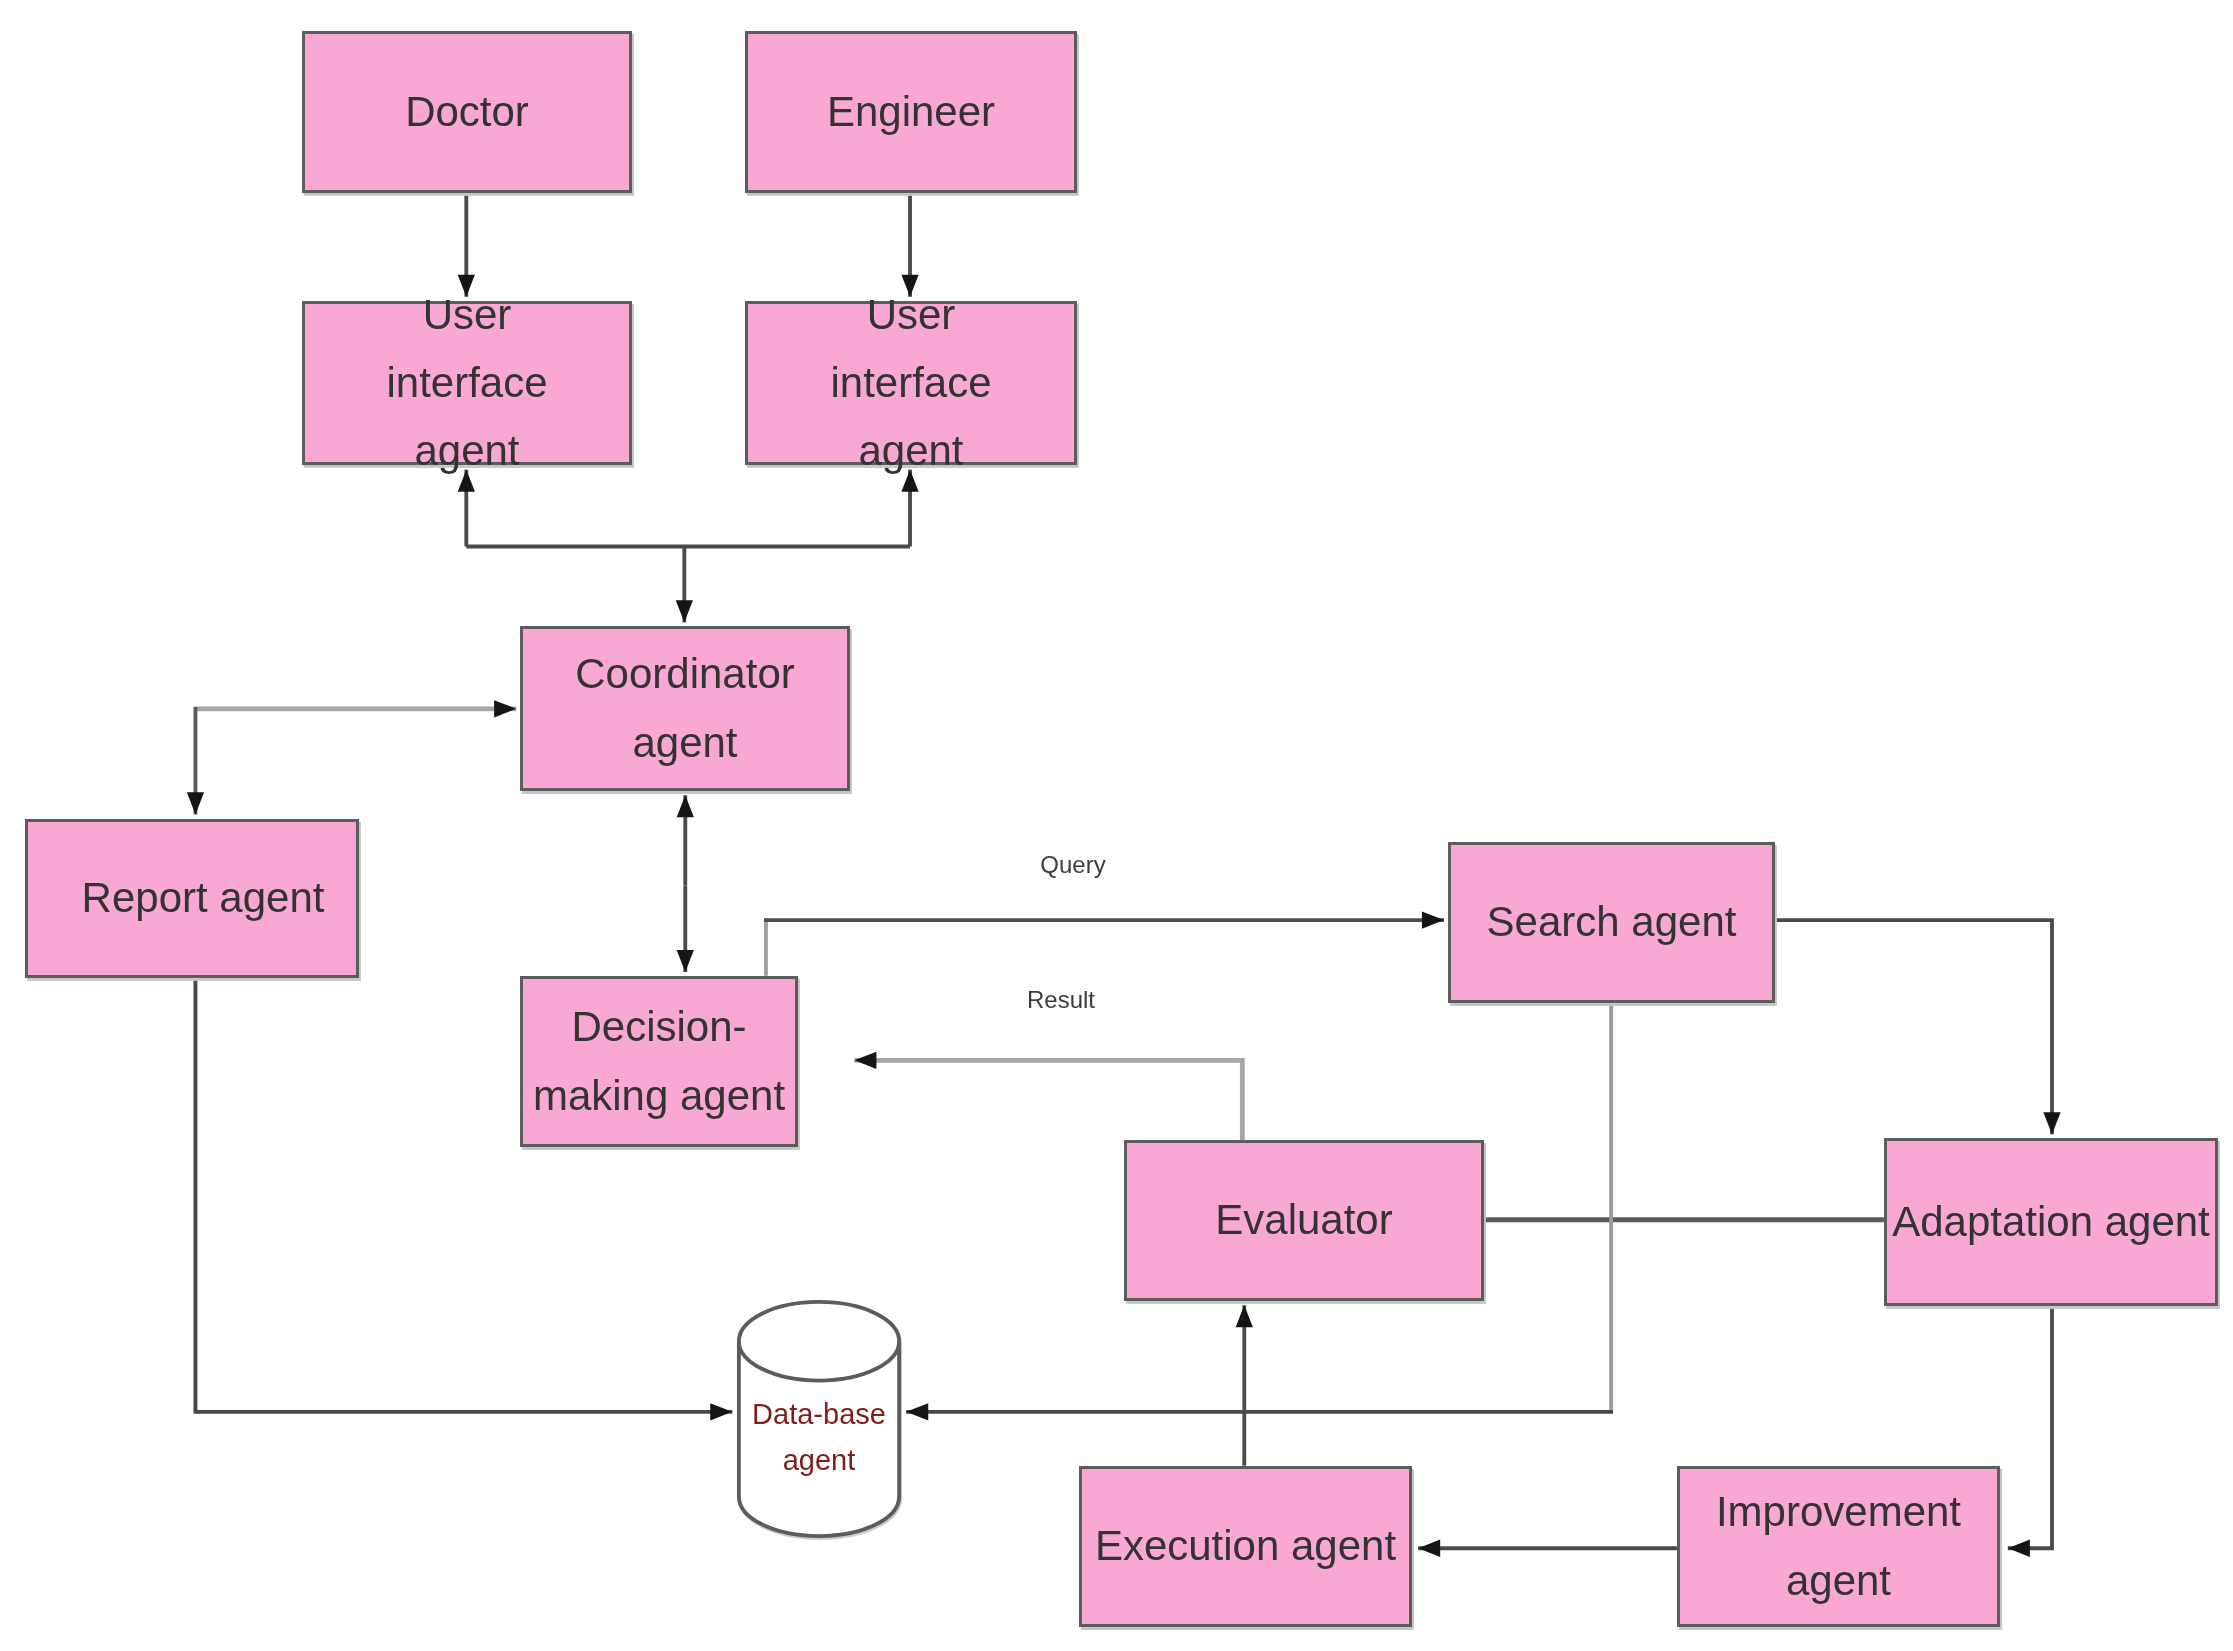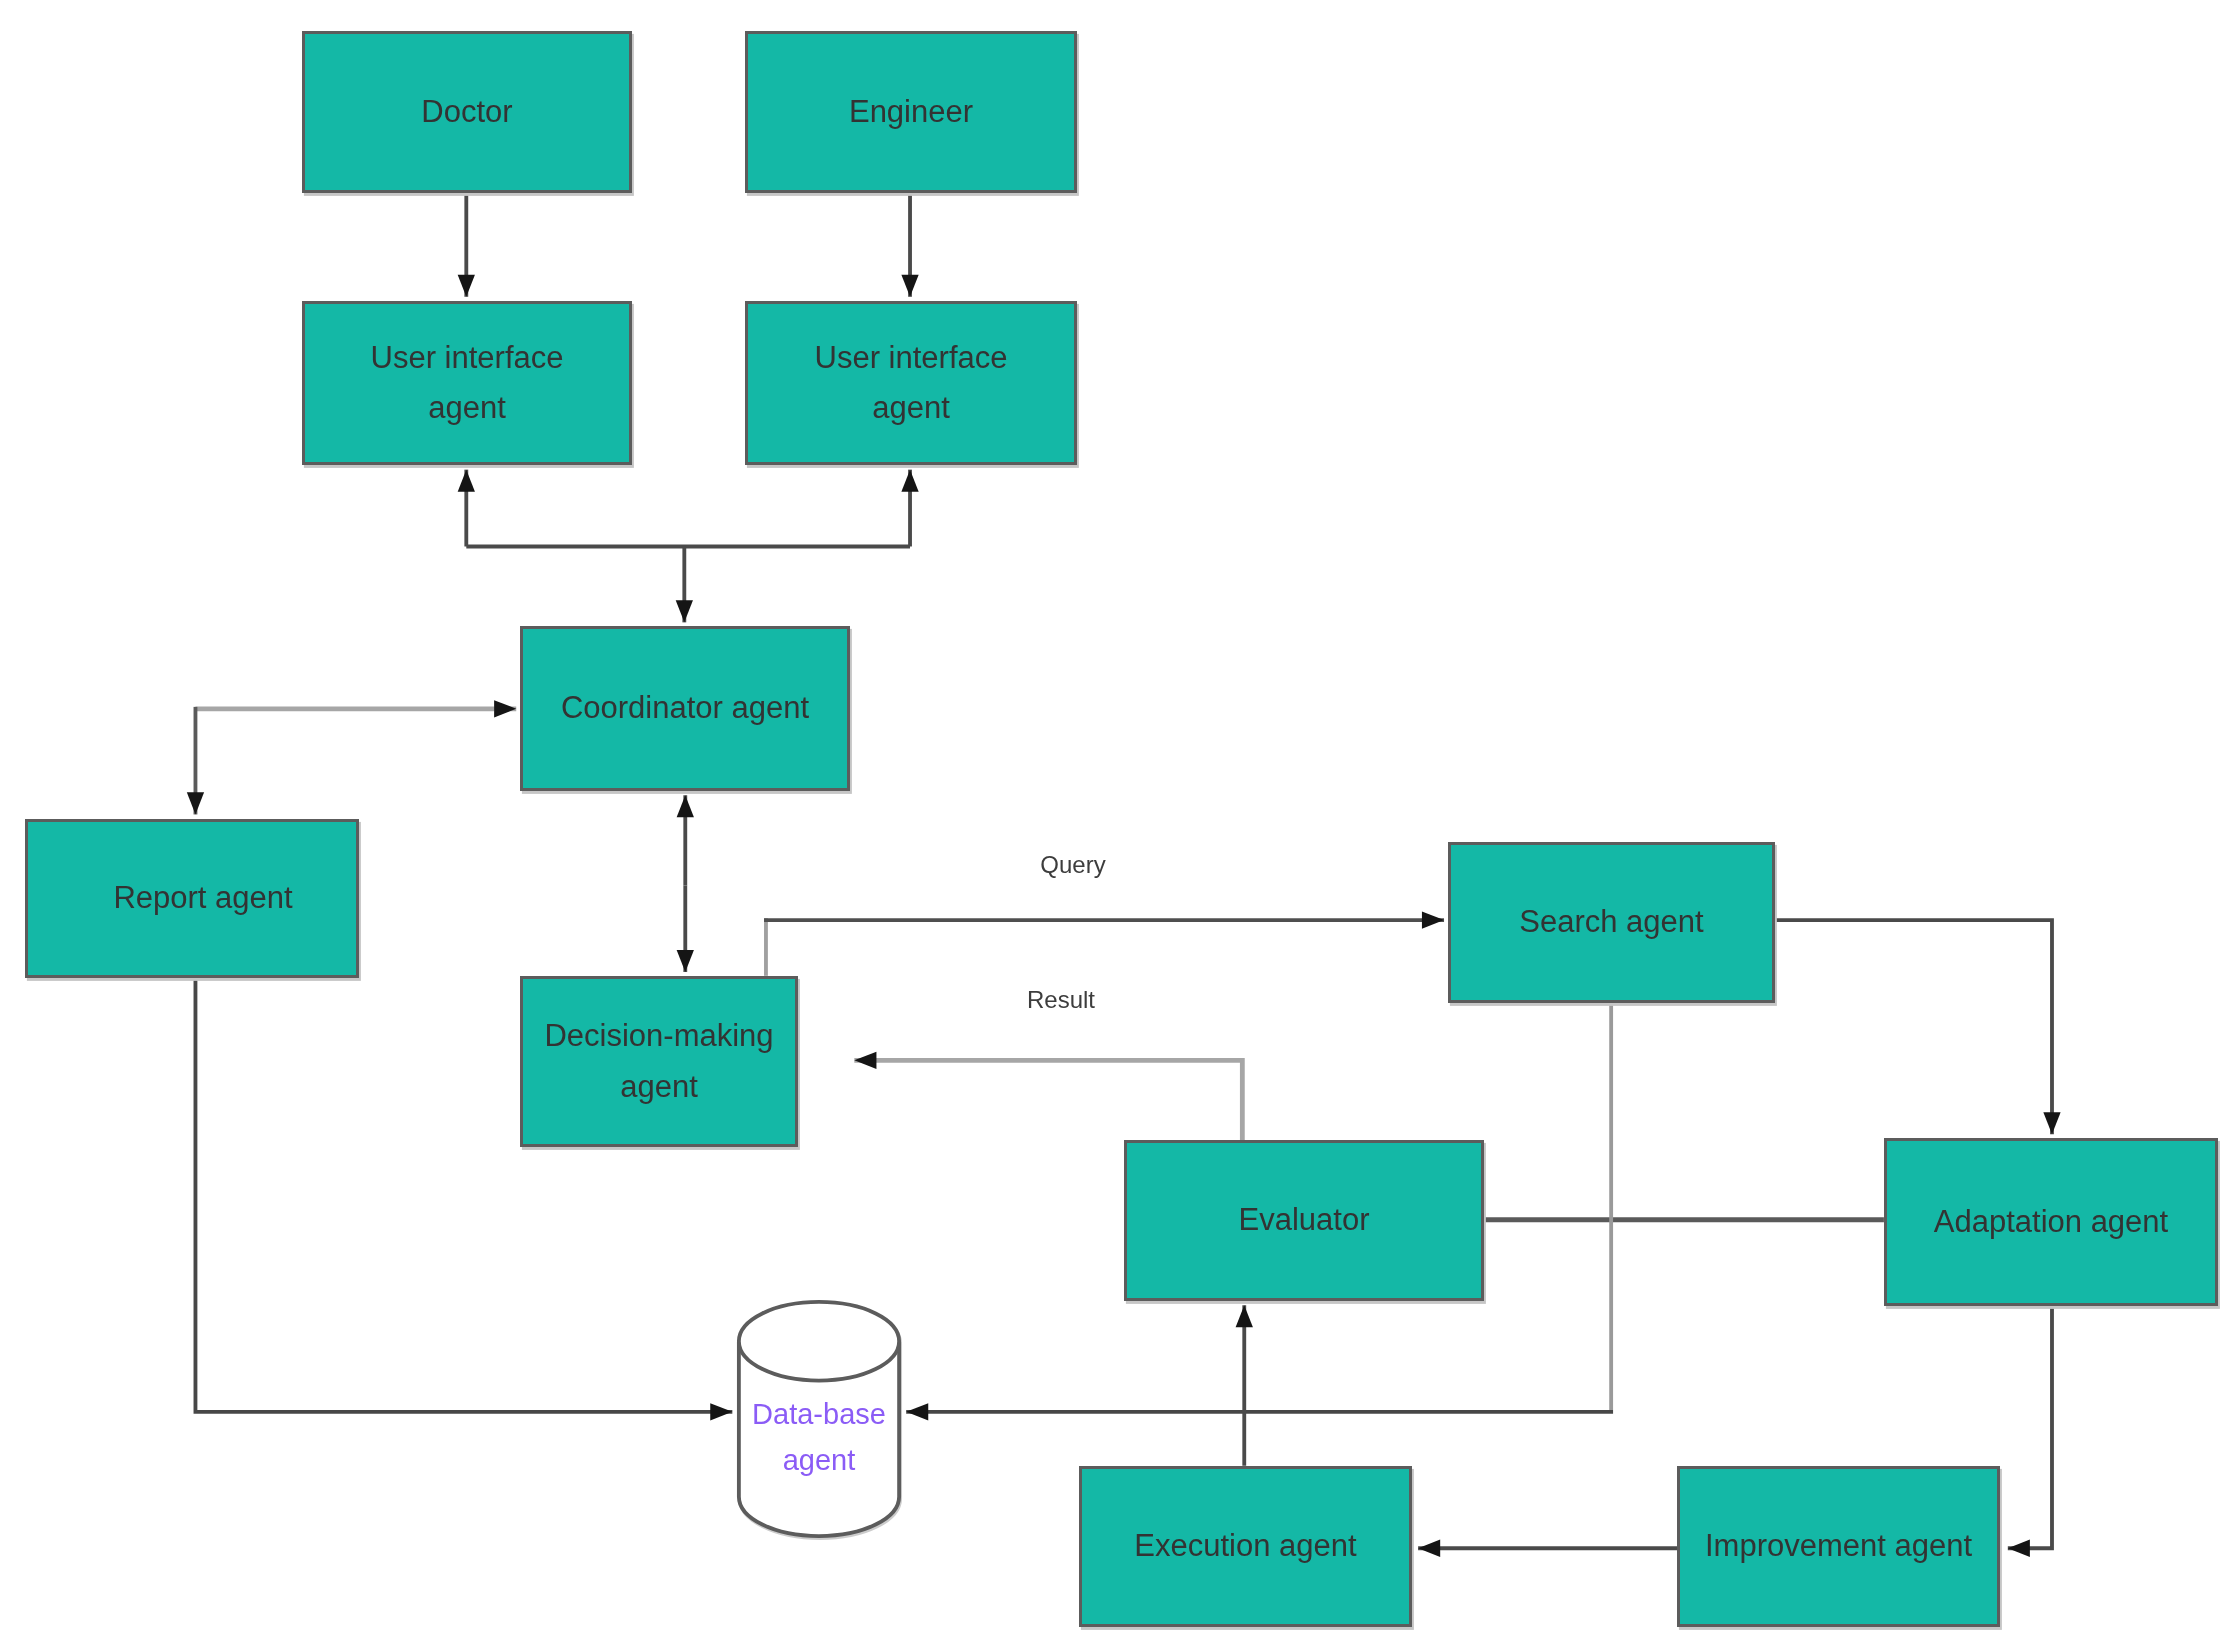--- a/index.html
+++ b/index.html
@@ -15,29 +15,29 @@
   #wires {
     position: absolute;
     left: 0; top: 0;
     width: 2234px;
     height: 1651px;
     pointer-events: none;
   }
   .node {
     position: absolute;
     box-sizing: border-box;
-    background: #14b8a6;
+    background: #f9a8d4;
     border: 3.8px solid #5c5c5c;
     box-shadow: 1.9px 2.9px 0 #c6c6c6;
     display: flex;
     align-items: center;
     justify-content: center;
     text-align: center;
     color: #333333;
-    font-size: 31px;
+    font-size: 42px;
     line-height: 1.62;
   }
   .lbl { display: inline-block; }
   .w240 { max-width: 231px; }
   .w265 { max-width: 255px; }
 
   
   #n-doctor      { left: 302px;  top: 31px;   width: 330px; height: 162px; }
   #n-engineer    { left: 745px;  top: 31px;   width: 332px; height: 162px; }
   #n-ui-doctor   { left: 302px;  top: 301px;  width: 330px; height: 164px; }
@@ -59,21 +59,21 @@
   }
   #n-database svg {
     position: absolute; left: 0; top: 0;
     filter: drop-shadow(1.9px 2.9px 0 #cccccc);
   }
   #n-database .db-lbl {
     position: absolute;
     left: 0; top: 92px;
     width: 166px;
     text-align: center;
-    color: #8b5cf6;
+    color: #7f1d1d;
     font-size: 29px;
     line-height: 1.6;
   }
 
   .edge-label {
     position: absolute;
     transform: translateX(-50%);
     color: #3d3d3d;
     font-size: 24px;
     white-space: nowrap;

